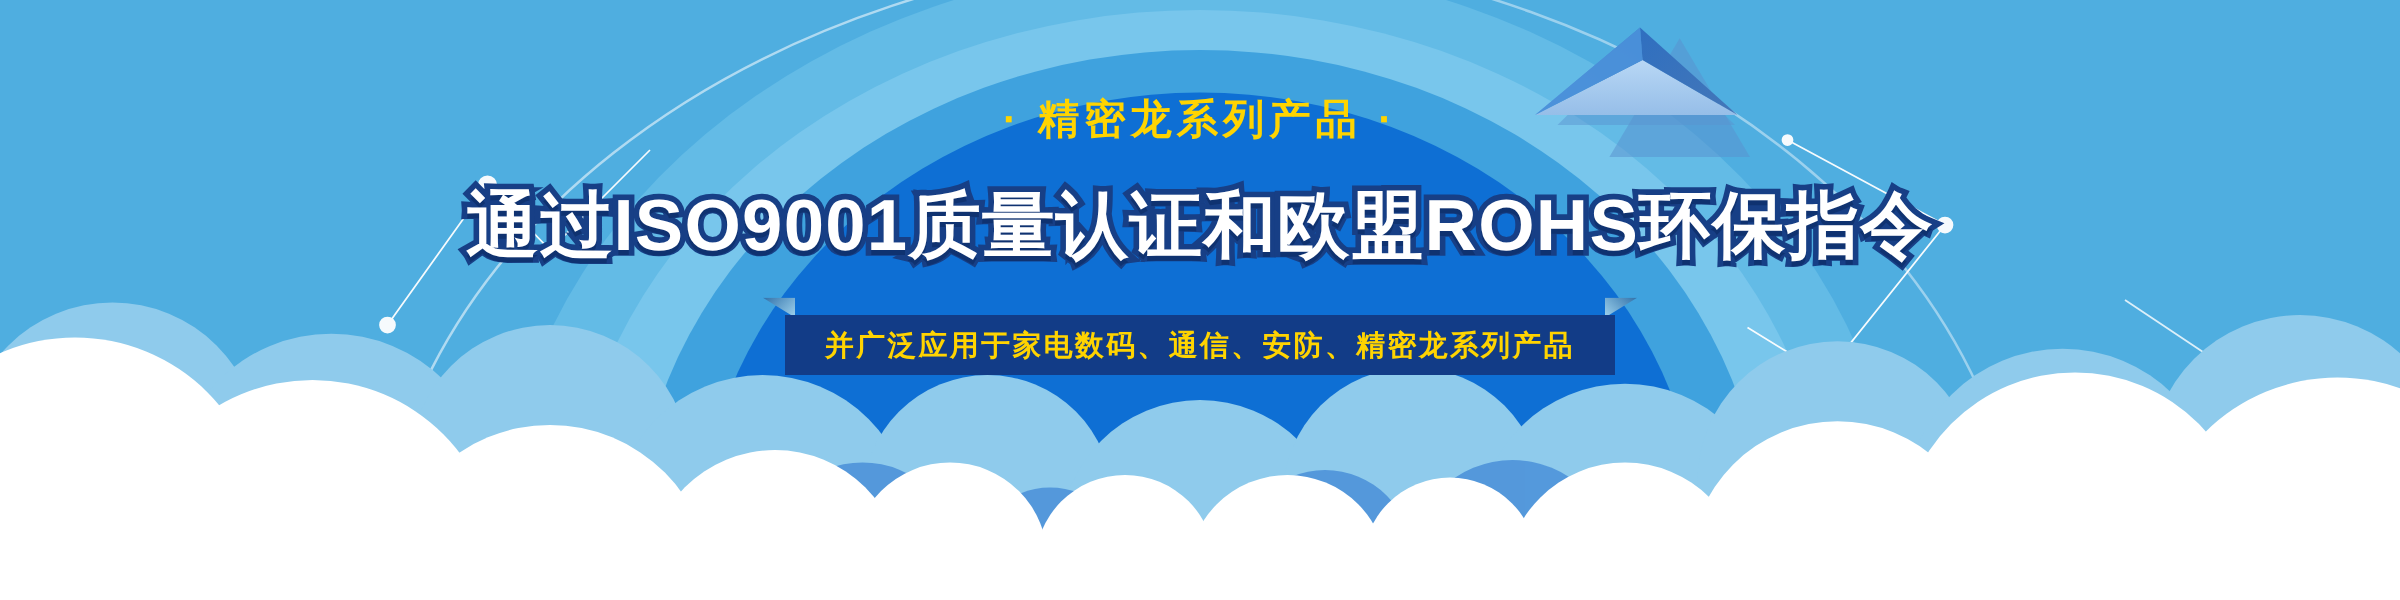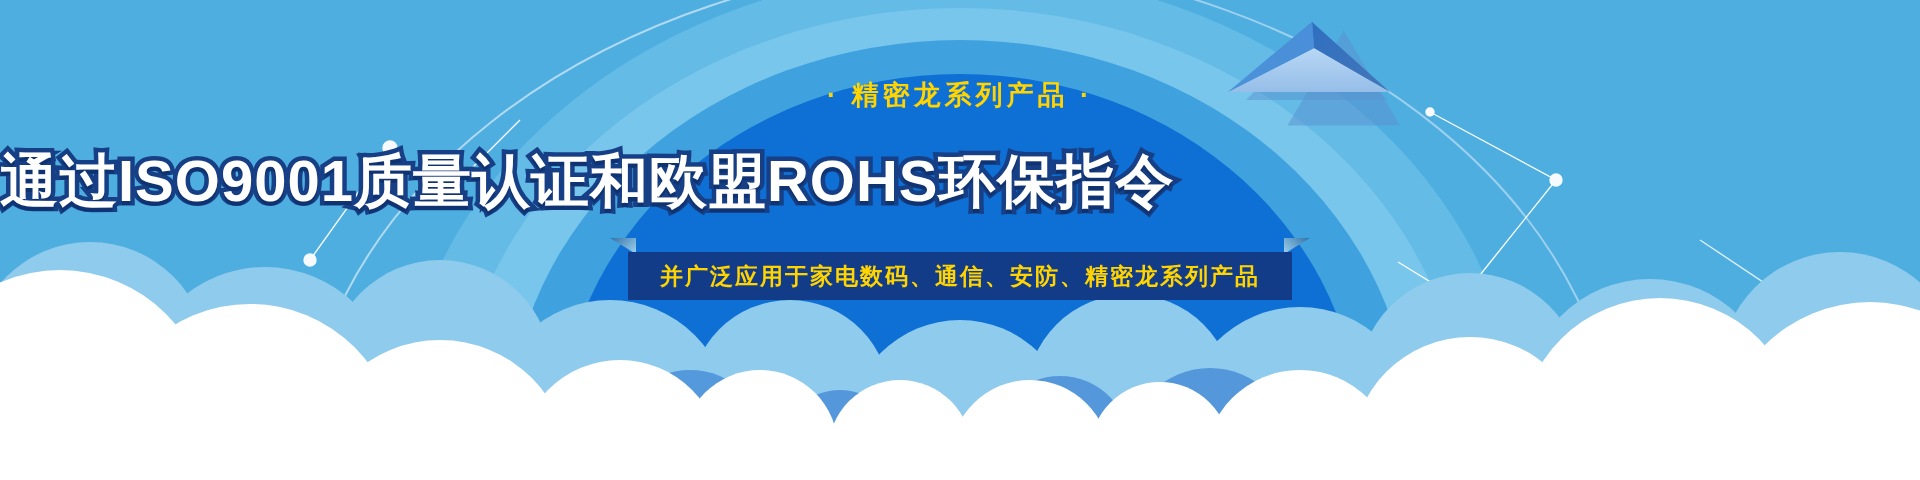--- a/index.html
+++ b/index.html
@@ -15,28 +15,29 @@
 
   
   .textstack{
     position:absolute;left:0;top:0;width:1920px;height:480px;
     z-index:6;pointer-events:none;
   }
   .eyebrow{
     position:absolute;left:0;top:74px;width:1920px;
     text-align:center;
     color:#FFD400;
-    font-size:27px;
+    font-size:33px;
     font-weight:bold;
     letter-spacing:4px;
     line-height:42px;
     white-space:nowrap;
   }
   .headline{
     position:absolute;left:0;top:146px;width:1920px;
+    text-align:center;
     font-size:58px;
     font-weight:bold;
     letter-spacing:1px;
     line-height:70px;
     white-space:nowrap;
     color:#FFFFFF;
     -webkit-text-stroke:9px #173F86;
     paint-order:stroke fill;
     text-shadow:0 4px 0 rgba(10,40,95,0.55);
   }

